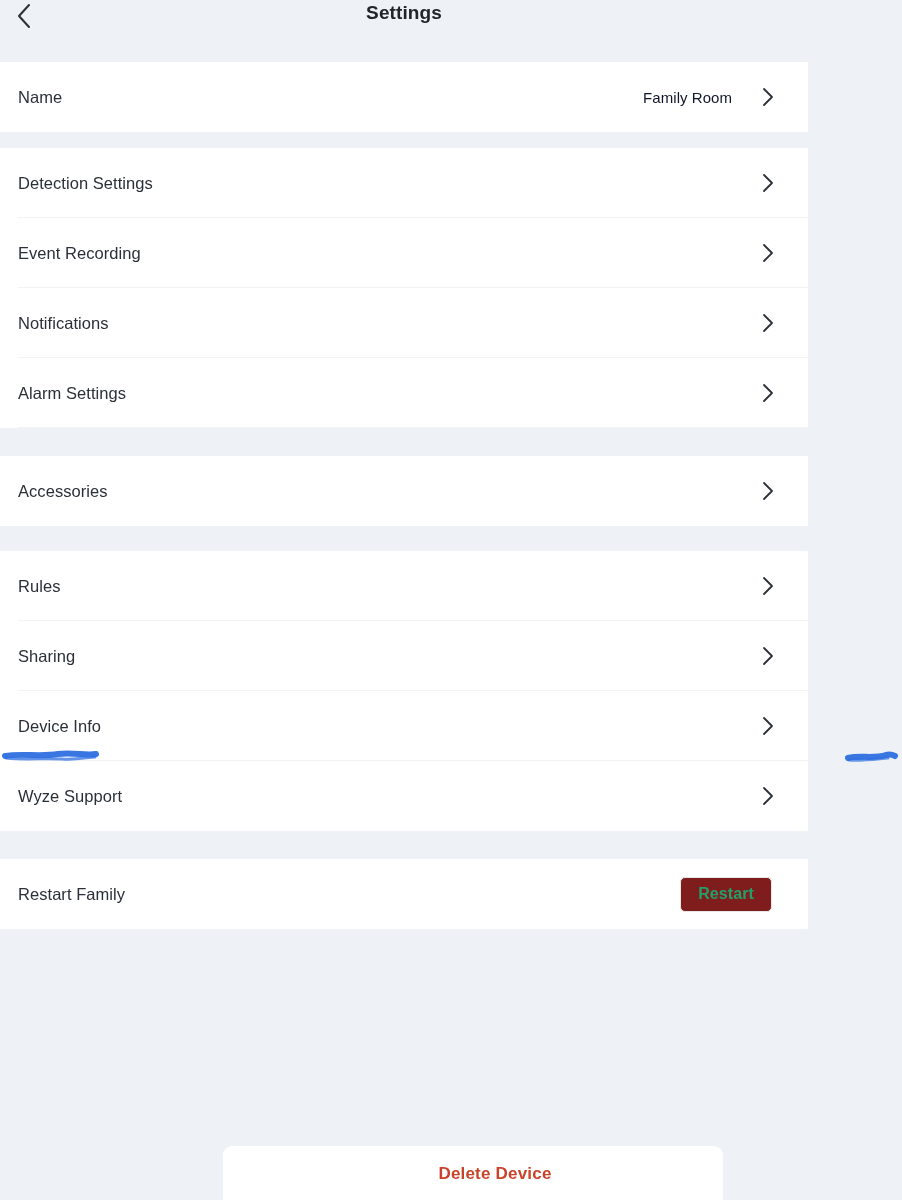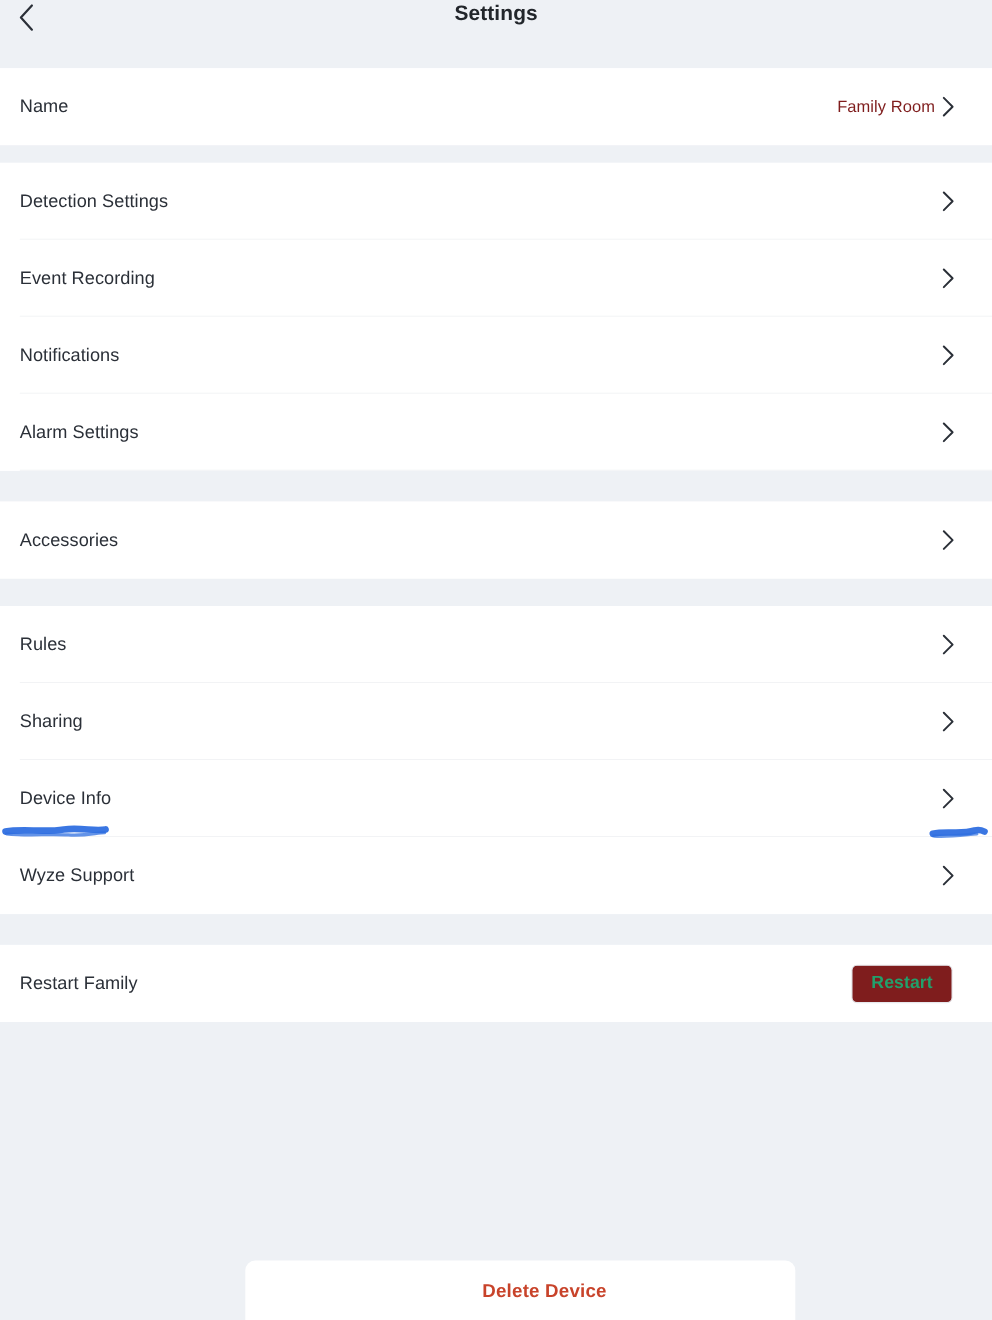--- a/index.html
+++ b/index.html
@@ -11,21 +11,21 @@
     height: 1200px;
     background: #eef1f5;
     font-family: "Liberation Sans", sans-serif;
     -webkit-font-smoothing: antialiased;
     overflow: hidden;
     position: relative;
   }
 
   .screen {
     position: relative;
-    width: 902px;
+    width: 808px;
     height: 1200px;
     background: #eef1f5;
   }
 
   
   .header {
     position: relative;
     height: 62px;
     background: #eef1f5;
     display: flex;
@@ -79,22 +79,22 @@
   }
   .row .label {
     font-size: 16.5px;
     color: #2b3038;
     line-height: 20px;
     letter-spacing: 0.05px;
   }
   .row .spacer { flex: 1 1 auto; }
   .row .value {
     font-size: 15px;
-    color: #7f1d1d;
-    margin-right: 4px;
+    color: #0f172a;
+    margin-right: 28px;
     letter-spacing: 0.05px;
   }
   .row .chev {
     width: 16px;
     height: 20px;
     display: flex;
     align-items: center;
     justify-content: center;
     margin-right: 14px;
   }

